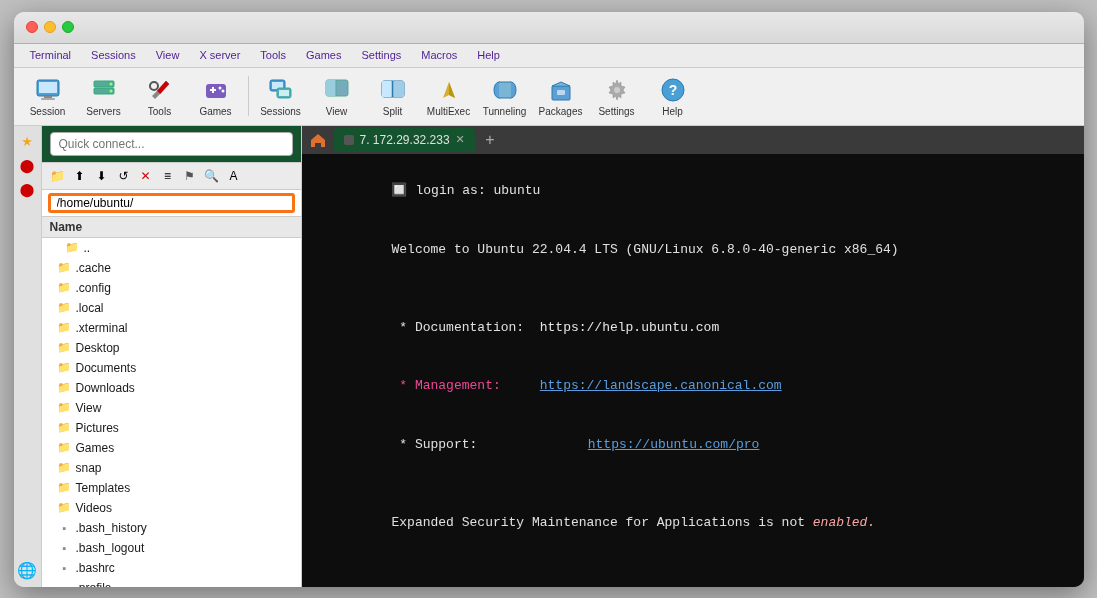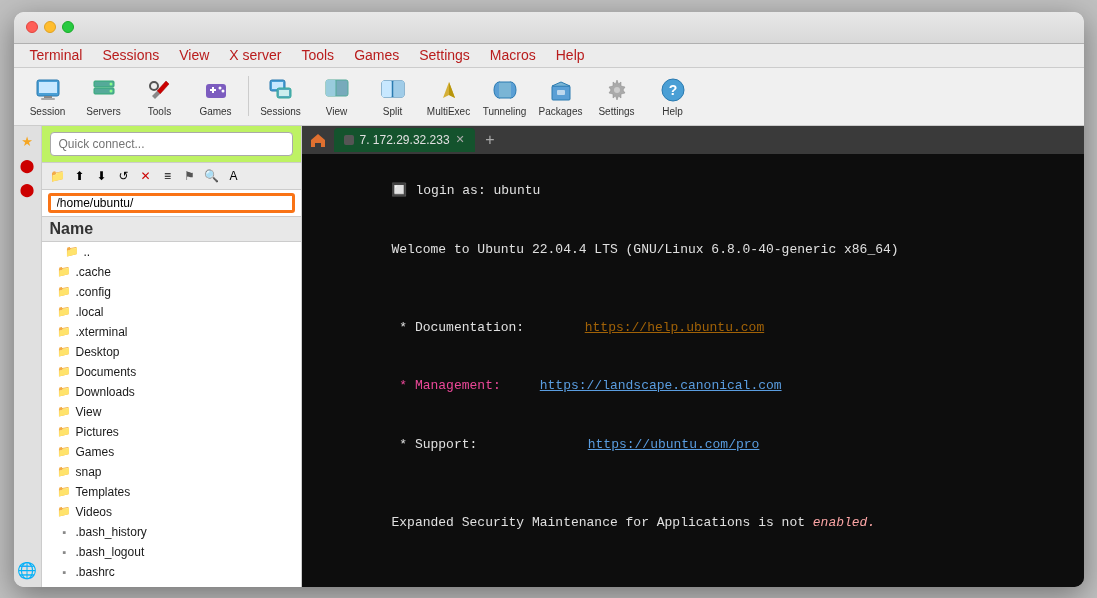--- a/index.html
+++ b/index.html
@@ -52,25 +52,25 @@
     .menu-bar {
       background: #ececec;
       height: 24px;
       display: flex;
       align-items: center;
       padding: 0 8px;
       border-bottom: 1px solid #ccc;
       gap: 4px;
     }
     .menu-item {
-      font-size: 14px;
+      font-size: 11px;
       padding: 2px 8px;
       border-radius: 4px;
       cursor: pointer;
-      color: #b91c1c;
+      color: #4c1d95;
     }
 
     
     .toolbar {
       background: #f0f0f0;
       height: 58px;
       display: flex;
       align-items: center;
       padding: 4px 8px;
       border-bottom: 1px solid #ccc;
@@ -106,21 +106,21 @@
     
     .main-content {
       display: flex;
       flex: 1;
       overflow: hidden;
     }
 
     
     .left-panel {
       width: 260px;
-      background: #bef264;
+      background: #14532d;
       border-right: 1px solid #ccc;
       display: flex;
       flex-direction: column;
       flex-shrink: 0;
     }
 
     
     .quick-connect {
       padding: 6px 8px;
       border-bottom: 1px solid #ccc;
@@ -175,21 +175,21 @@
     }
 
     
     .file-list-header {
       display: flex;
       padding: 3px 8px;
       border-bottom: 1px solid #ccc;
       background: #e8e8e8;
     }
     .file-list-header span {
-      font-size: 16px;
+      font-size: 12px;
       font-weight: 600;
       color: #333;
     }
     .file-list {
       flex: 1;
       overflow-y: auto;
       background: white;
     }
     .file-item {
       display: flex;
@@ -612,21 +612,21 @@
 
       <div class="terminal-output">
         <div class="term-line">
           <span style="color:#c792ea;">🔲</span><span style="color:#e0e0e0;"> login as: ubuntu</span>
         </div>
         <div class="term-line">
           <span style="color:#e0e0e0;">Welcome to Ubuntu 22.04.4 LTS (GNU/Linux 6.8.0-40-generic x86_64)</span>
         </div>
         <div class="term-line">&nbsp;</div>
         <div class="term-line">
-          <span style="color:#e0e0e0;"> * Documentation:  </span><span style="color:#a16207; text-decoration:underline;margin-left:45px;">https://help.ubuntu.com</span>
+          <span style="color:#e0e0e0;"> * Documentation:  </span><span style="color:#e5e5e5; ">https://help.ubuntu.com</span>
         </div>
         <div class="term-line">
           <span style="color:#ec4899;"> * Management:     </span><span style="color:#5a9de0; text-decoration:underline;">https://landscape.canonical.com</span>
         </div>
         <div class="term-line">
           <span style="color:#e0e0e0;"> * Support:        </span><span style="color:#5a9de0; text-decoration:underline;margin-left:48px;">https://ubuntu.com/pro</span>
         </div>
         <div class="term-line">&nbsp;</div>
         <div class="term-line">
           <span style="color:#e0e0e0;">Expanded Security Maintenance for Applications is not </span><span style="color:#fca5a5;font-style:italic;">enabled.</span>

